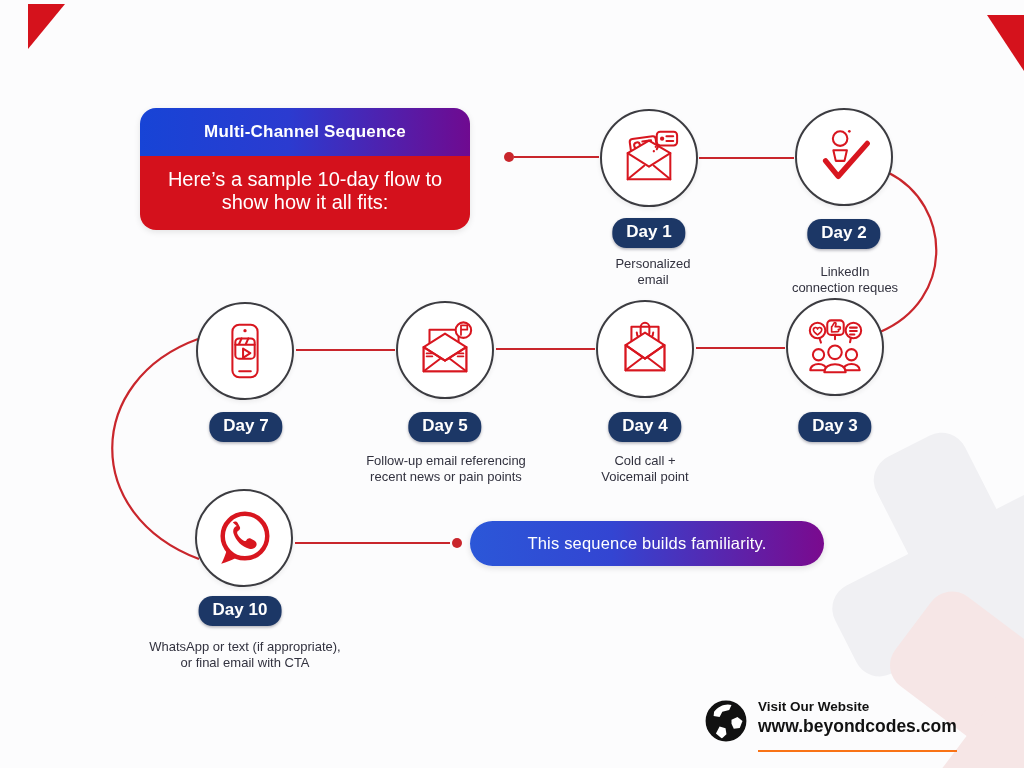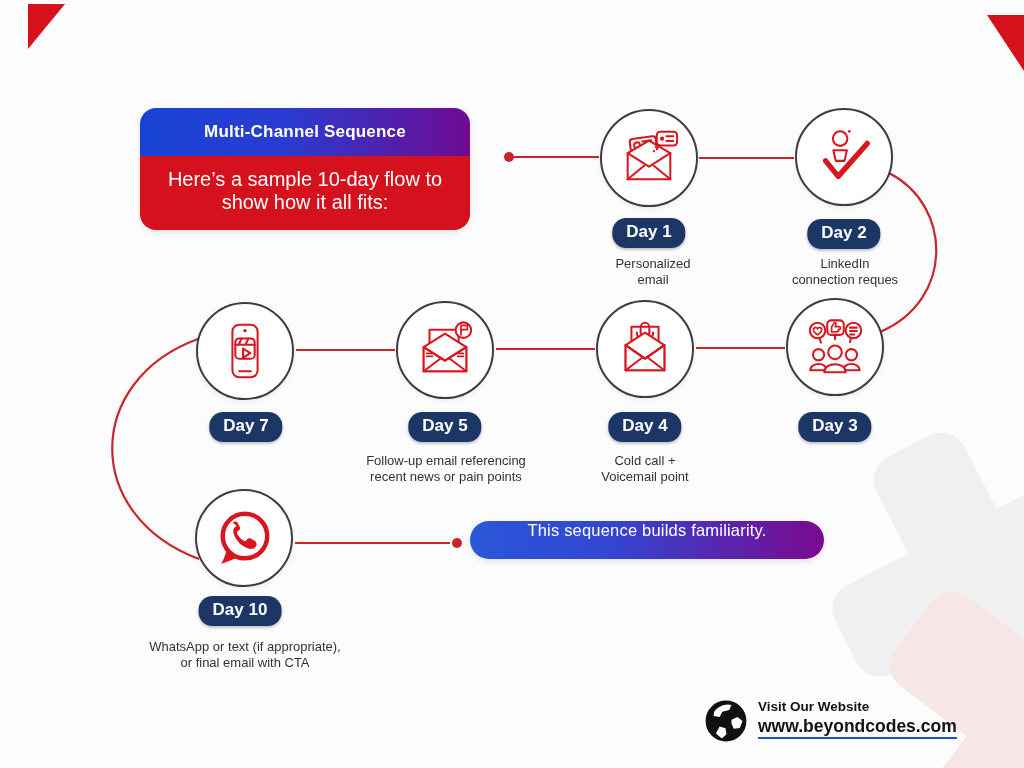--- a/index.html
+++ b/index.html
@@ -38,32 +38,32 @@
   .icw{fill:#fff;stroke:#d8161f;stroke-width:2.1;stroke-linecap:round;stroke-linejoin:round;}
 
   
   .badge{position:absolute;transform:translateX(-50%);background:#1c3766;color:#fff;font-weight:bold;font-size:17px;padding:4px 14px 6px;border-radius:14px;box-shadow:0 1.5px 3px rgba(40,40,60,.35);white-space:nowrap;}
   #b-day1{left:649px;top:218px}#b-day2{left:844px;top:219px}
   #b-day7{left:246px;top:412px}#b-day5{left:445px;top:412px}#b-day4{left:645px;top:412px}#b-day3{left:835px;top:412px}
   #b-day10{left:240px;top:596px}
 
   
   .slabel{position:absolute;transform:translateX(-50%);text-align:center;font-size:13px;font-weight:500;color:#32323f;line-height:15.5px;white-space:pre-line;}
-  #l-day1{left:653px;top:256px}#l-day2{left:845px;top:256px}
+  #l-day1{left:653px;top:256px}#l-day2{left:845px;top:264px}
   #l-day7{left:246px;top:453px}#l-day5{left:446px;top:453px}#l-day4{left:645px;top:453px}#l-day3{left:835px;top:453px}
   #l-day10{left:245px;top:639px}
 
   
-  #callout{position:absolute;left:470px;top:521px;width:354px;height:38px;border-radius:23px;background:linear-gradient(90deg,#2b57d8 0%,#3345d2 40%,#7a0a8e 100%);color:#fff;display:flex;align-items:flex-start;justify-content:center;font-size:16.5px;font-weight:500;letter-spacing:.2px;box-shadow:0 2px 6px rgba(0,0,0,.12);}
+  #callout{position:absolute;left:470px;top:521px;width:354px;height:45px;border-radius:23px;background:linear-gradient(90deg,#2b57d8 0%,#3345d2 40%,#7a0a8e 100%);color:#fff;display:flex;align-items:center;justify-content:center;font-size:16.5px;font-weight:500;letter-spacing:.2px;box-shadow:0 2px 6px rgba(0,0,0,.12);}
 
   
   #footer{position:absolute;left:704px;top:699px;display:flex;align-items:flex-start;}
   #footer .txt{margin-left:10px;color:#121212;}
   #footer .visit{font-size:13.5px;font-weight:bold;}
-  #footer .url{font-size:17.5px;font-weight:bold;border-bottom:2px solid #1d4ed8;padding-bottom:0;display:inline-block;margin-top:2px;cursor:pointer;}
+  #footer .url{font-size:17.5px;font-weight:bold;border-bottom:2px solid #f97316;padding-bottom:13px;display:inline-block;margin-top:2px;cursor:pointer;}
 </style>
 </head>
 <body>
 
 <div id="canvas">
 
   <div class="xmark" id="xmark-gray">
     <div class="bar" style="transform:rotate(45deg)"></div>
       <div class="bar" style="transform:rotate(-45deg)"></div>
   </div>

